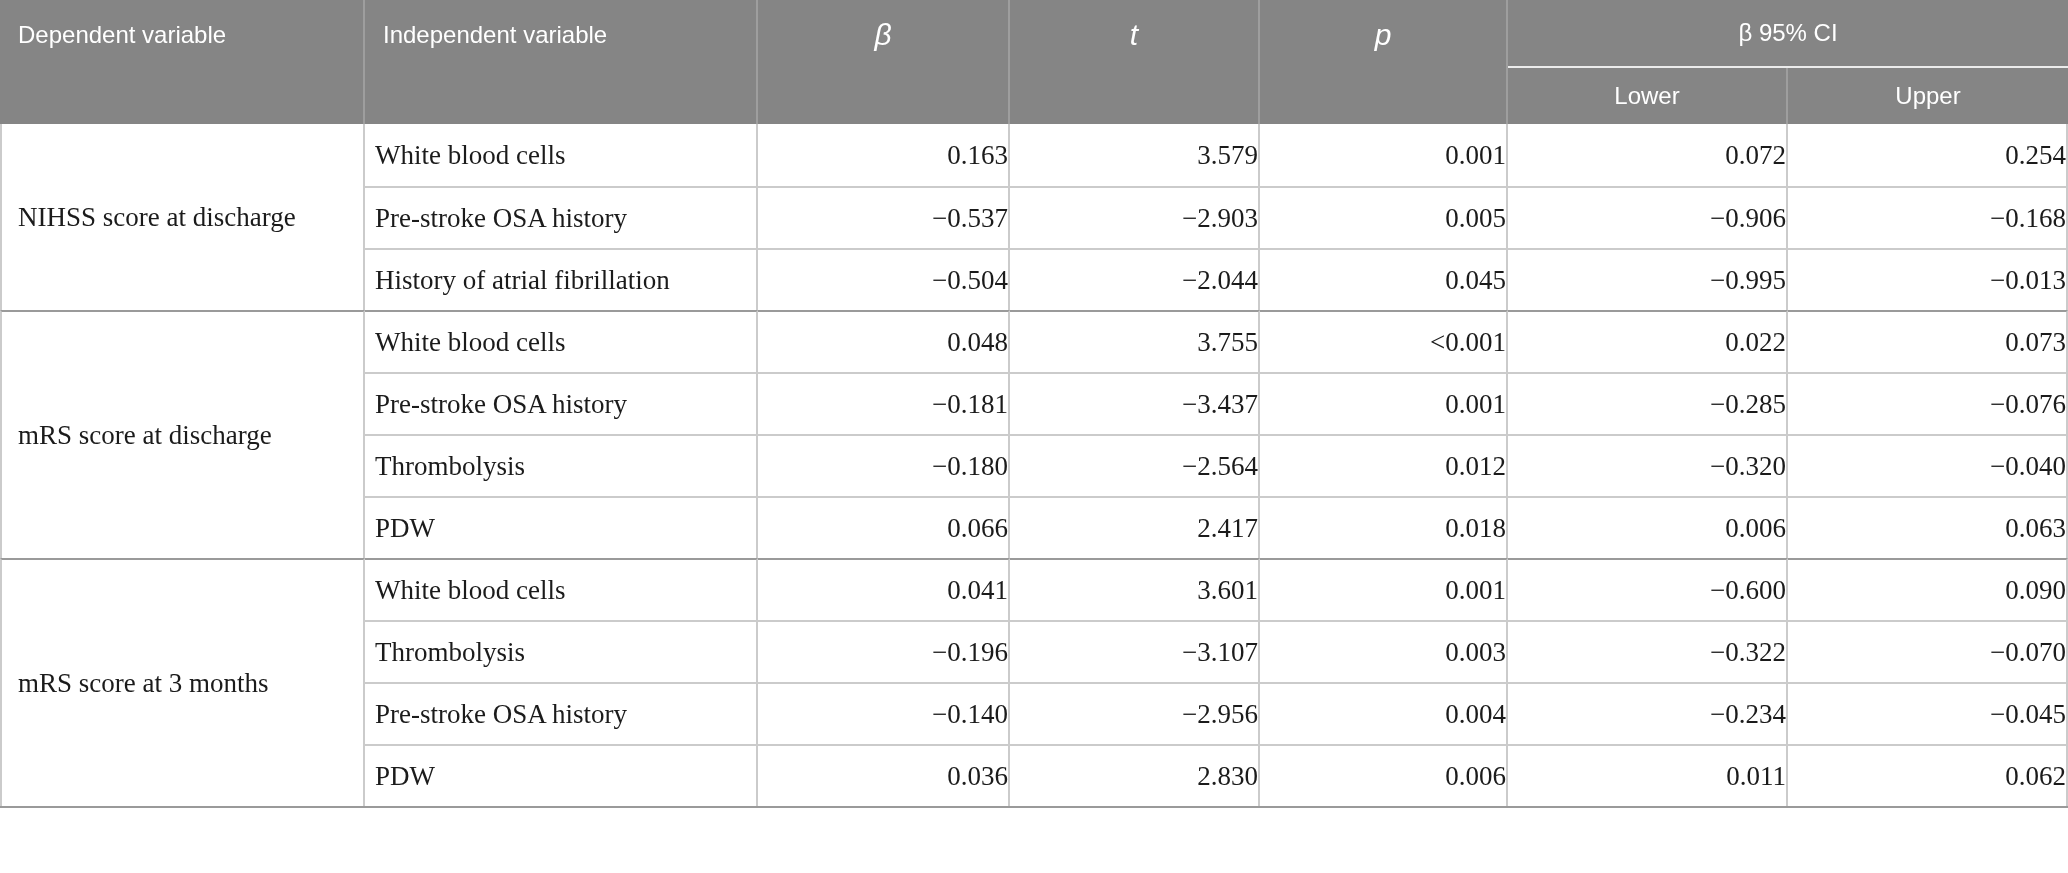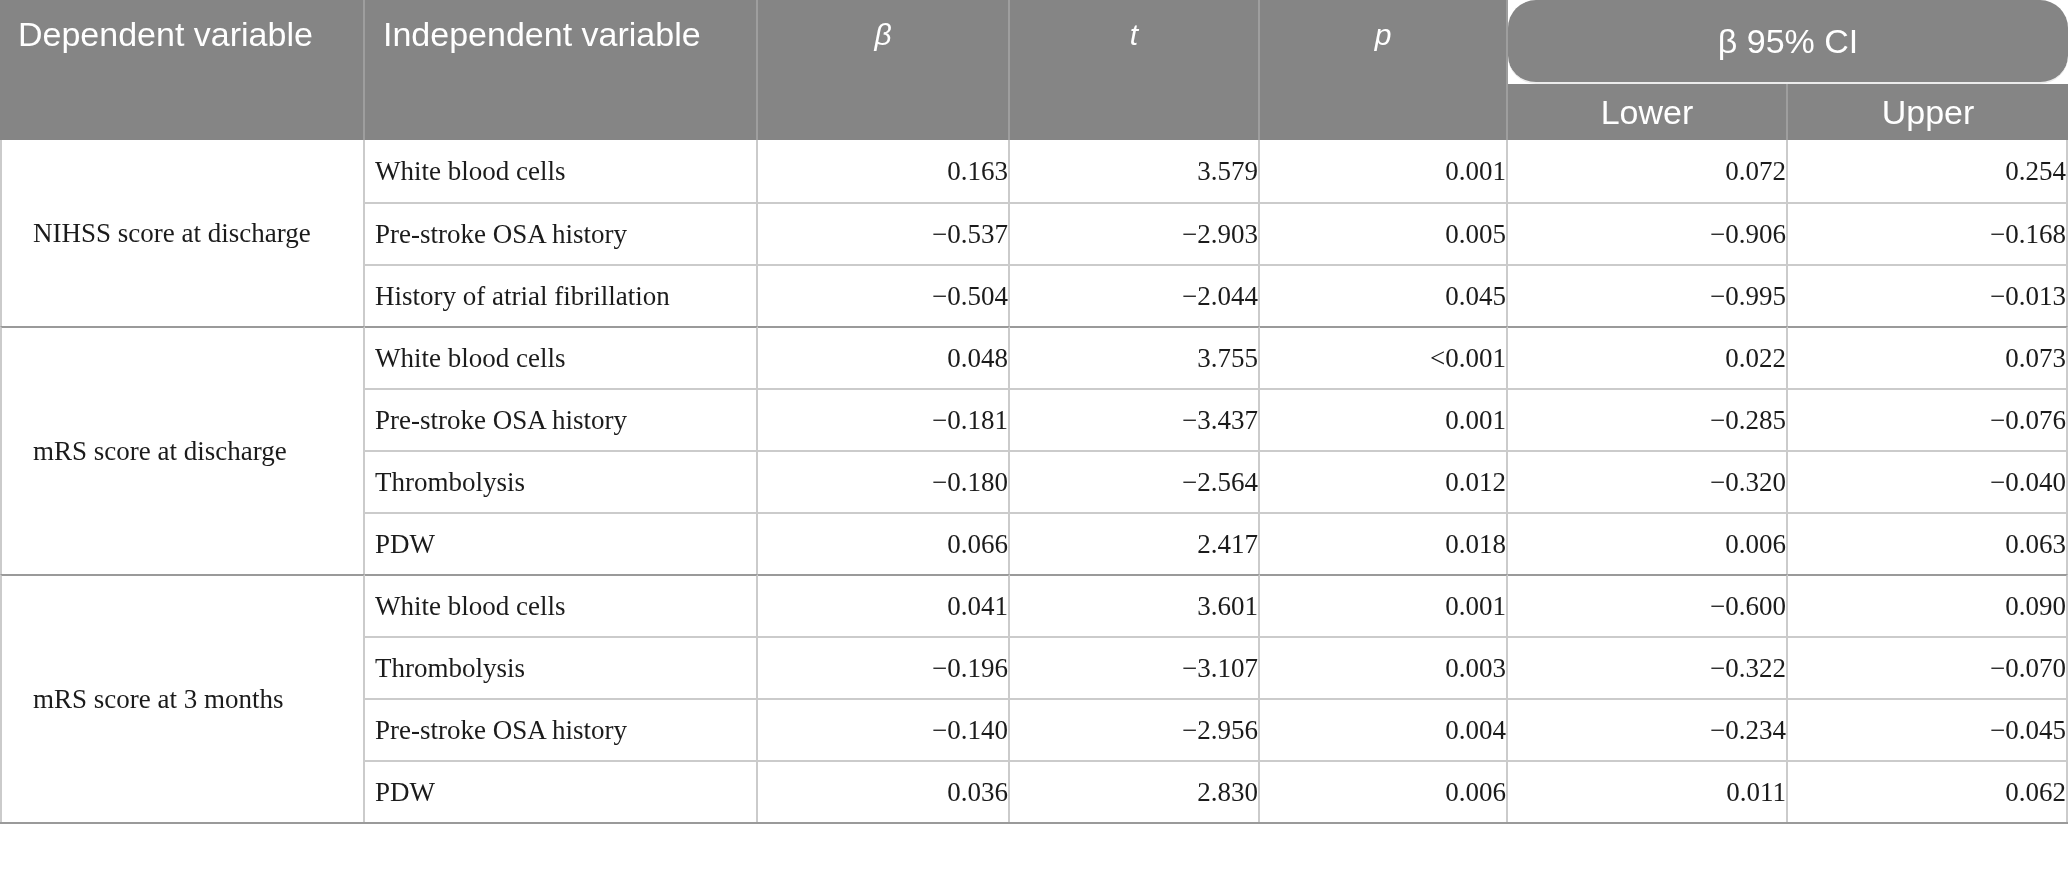--- a/index.html
+++ b/index.html
@@ -19,64 +19,63 @@
     border-spacing: 0;
     border-bottom: 2px solid #9a9a9a;
   }
 
   
   thead th {
     background: #858585;
     color: #ffffff;
     font-family: "Liberation Sans", sans-serif;
     font-weight: 400;
-    font-size: 34px;
+    font-size: 24px;
     vertical-align: top;
     border-right: 2px solid #9e9e9e;
   }
   th.th-left {
     text-align: left;
     padding: 15px 10px 0 18px;
     line-height: 39px;
   }
   th.th-num {
     text-align: center;
     padding-top: 18px;
     font-style: italic;
     font-size: 30px;
   }
   th.th-ci {
-    height: 84px;
+    height: 68px;
     vertical-align: middle;
     text-align: center;
     border-bottom: 2px solid #ececec;
     border-right: none;
     padding: 0;
-    border-radius: 28px;
   }
   th.th-sub {
     height: 56px;
     vertical-align: middle;
     text-align: center;
     padding: 0;
   }
   th.th-last { border-right: none; }
 
   
   tbody td {
     background: #ffffff;
     color: #1b1b1b;
     font-size: 27px;
     height: 62px;
     vertical-align: middle;
     border-right: 2px solid #cbcbcb;
   }
   td.col-dep {
     text-align: left;
-    padding-left: 31px;
+    padding-left: 16px;
     border-left: 2px solid #cbcbcb;
   }
   td.col-indep {
     text-align: left;
     padding-left: 10px;
   }
   td.col-num { text-align: right; padding-left: 7px; }
   tr.row-line td { border-top: 2px solid #cbcbcb; }
   tr.group-start td { border-top: 2px solid #9a9a9a; }
 

